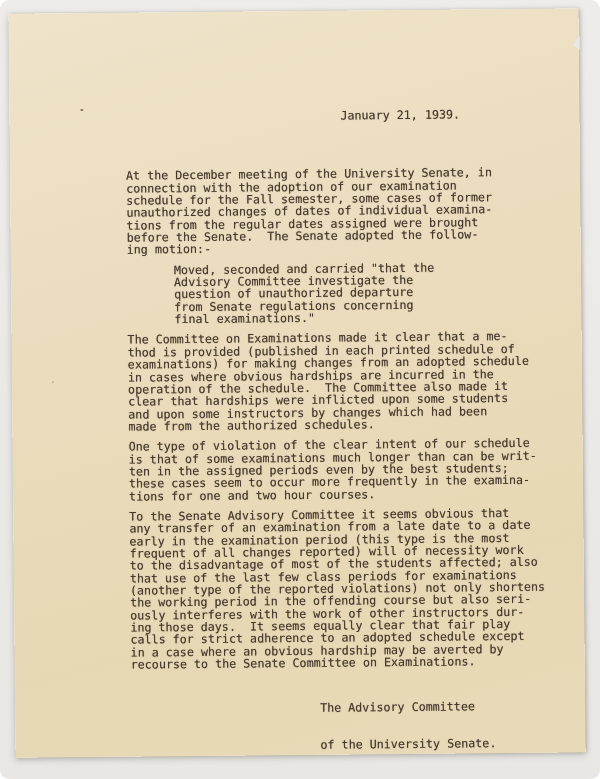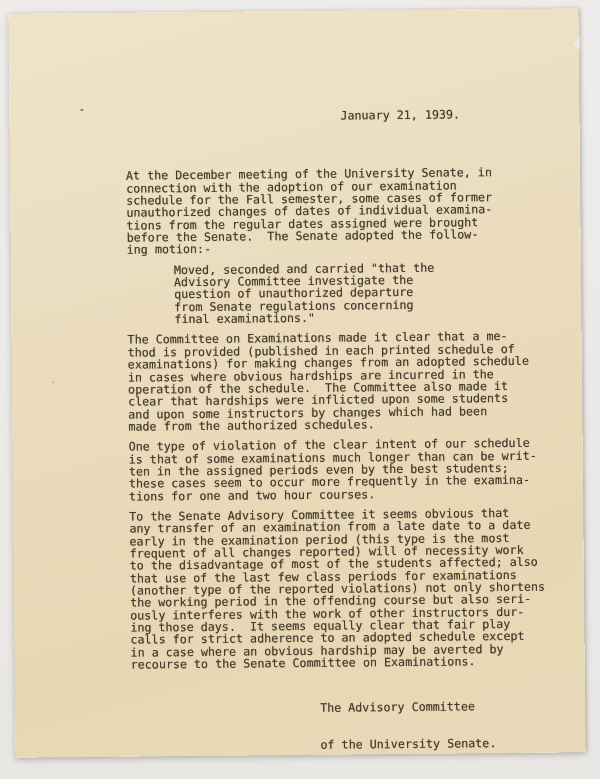--- a/index.html
+++ b/index.html
@@ -5,20 +5,21 @@
   html, body { margin: 0; padding: 0; }
   body {
     width: 600px; height: 779px;
     overflow: hidden;
     font-family: "DejaVu Sans Mono", monospace;
   }
   .scan {
     position: relative;
     width: 600px; height: 779px;
     background: linear-gradient(180deg, #edecea 0%, #eae9e6 60%, #e8e7e4 100%);
+    border-radius: 9px;
   }
   .paper {
     position: absolute;
     left: 12px; top: 11px;
     width: 570px; height: 744px;
     background: linear-gradient(165deg, #efe3ca 0%, #eadcbd 40%, #e7d8b5 75%, #e8dab8 100%);
     transform: rotate(-0.55deg);
     transform-origin: 50% 50%;
     box-shadow: 0 2px 6px rgba(95, 90, 78, 0.35), 2px 0 3px rgba(95, 90, 78, 0.18);
   }

